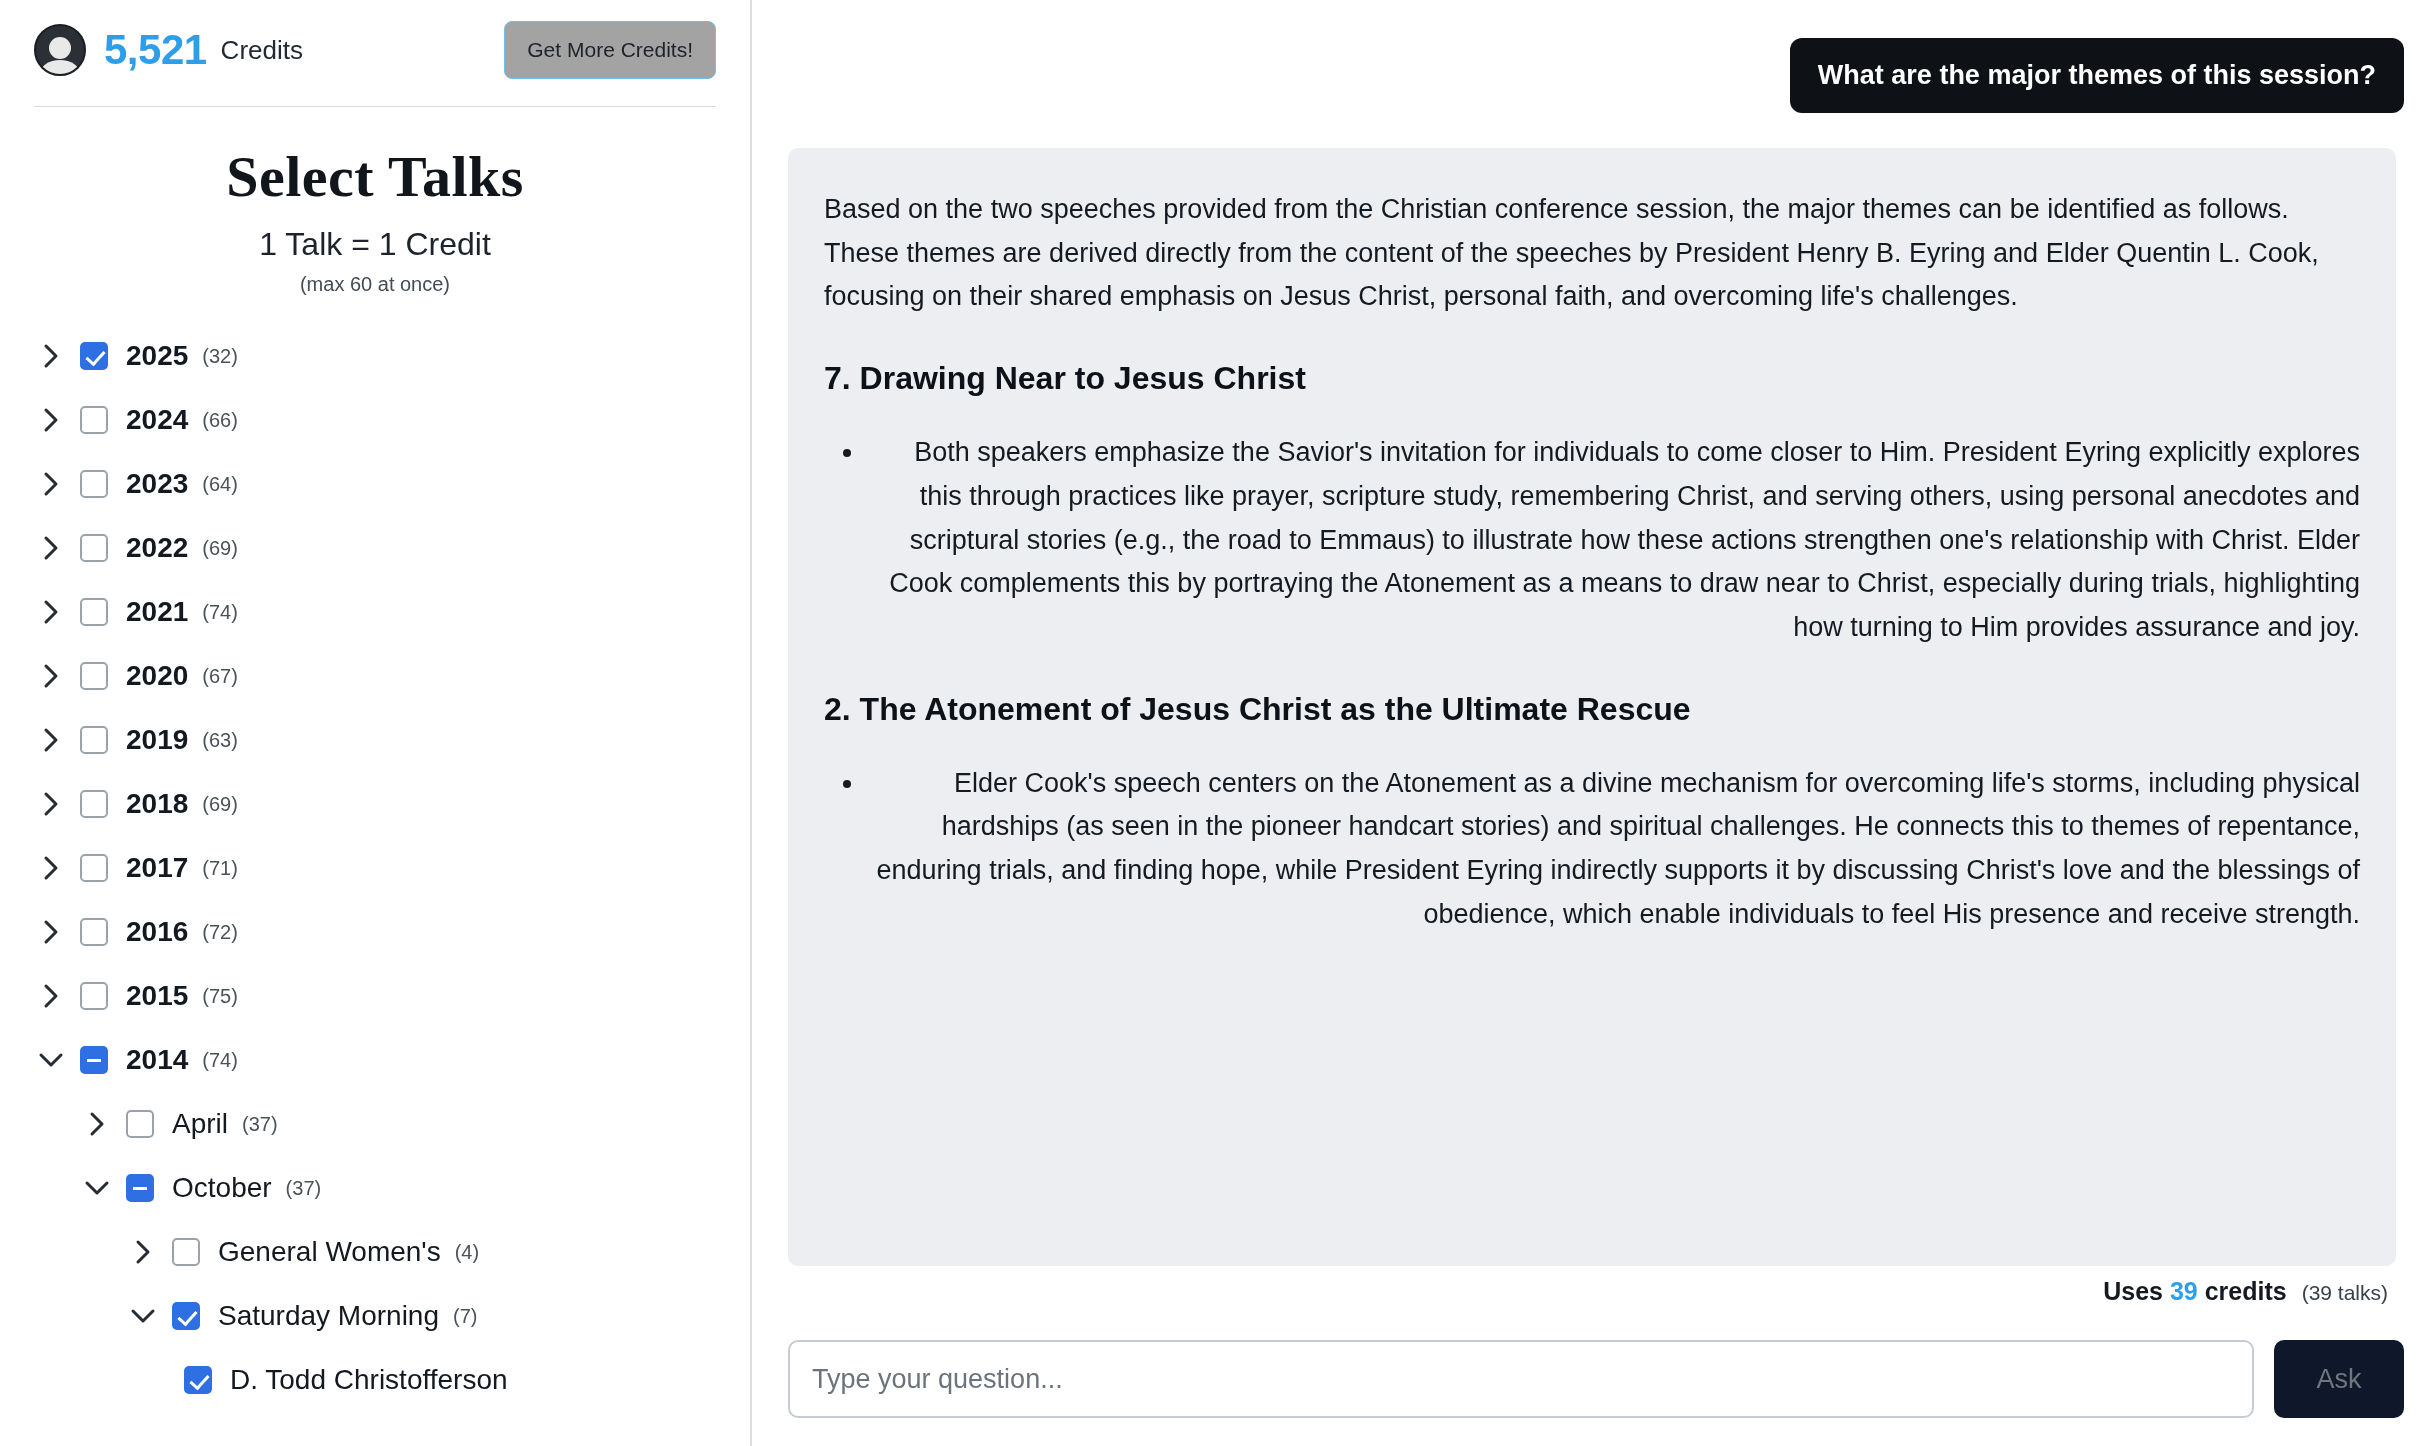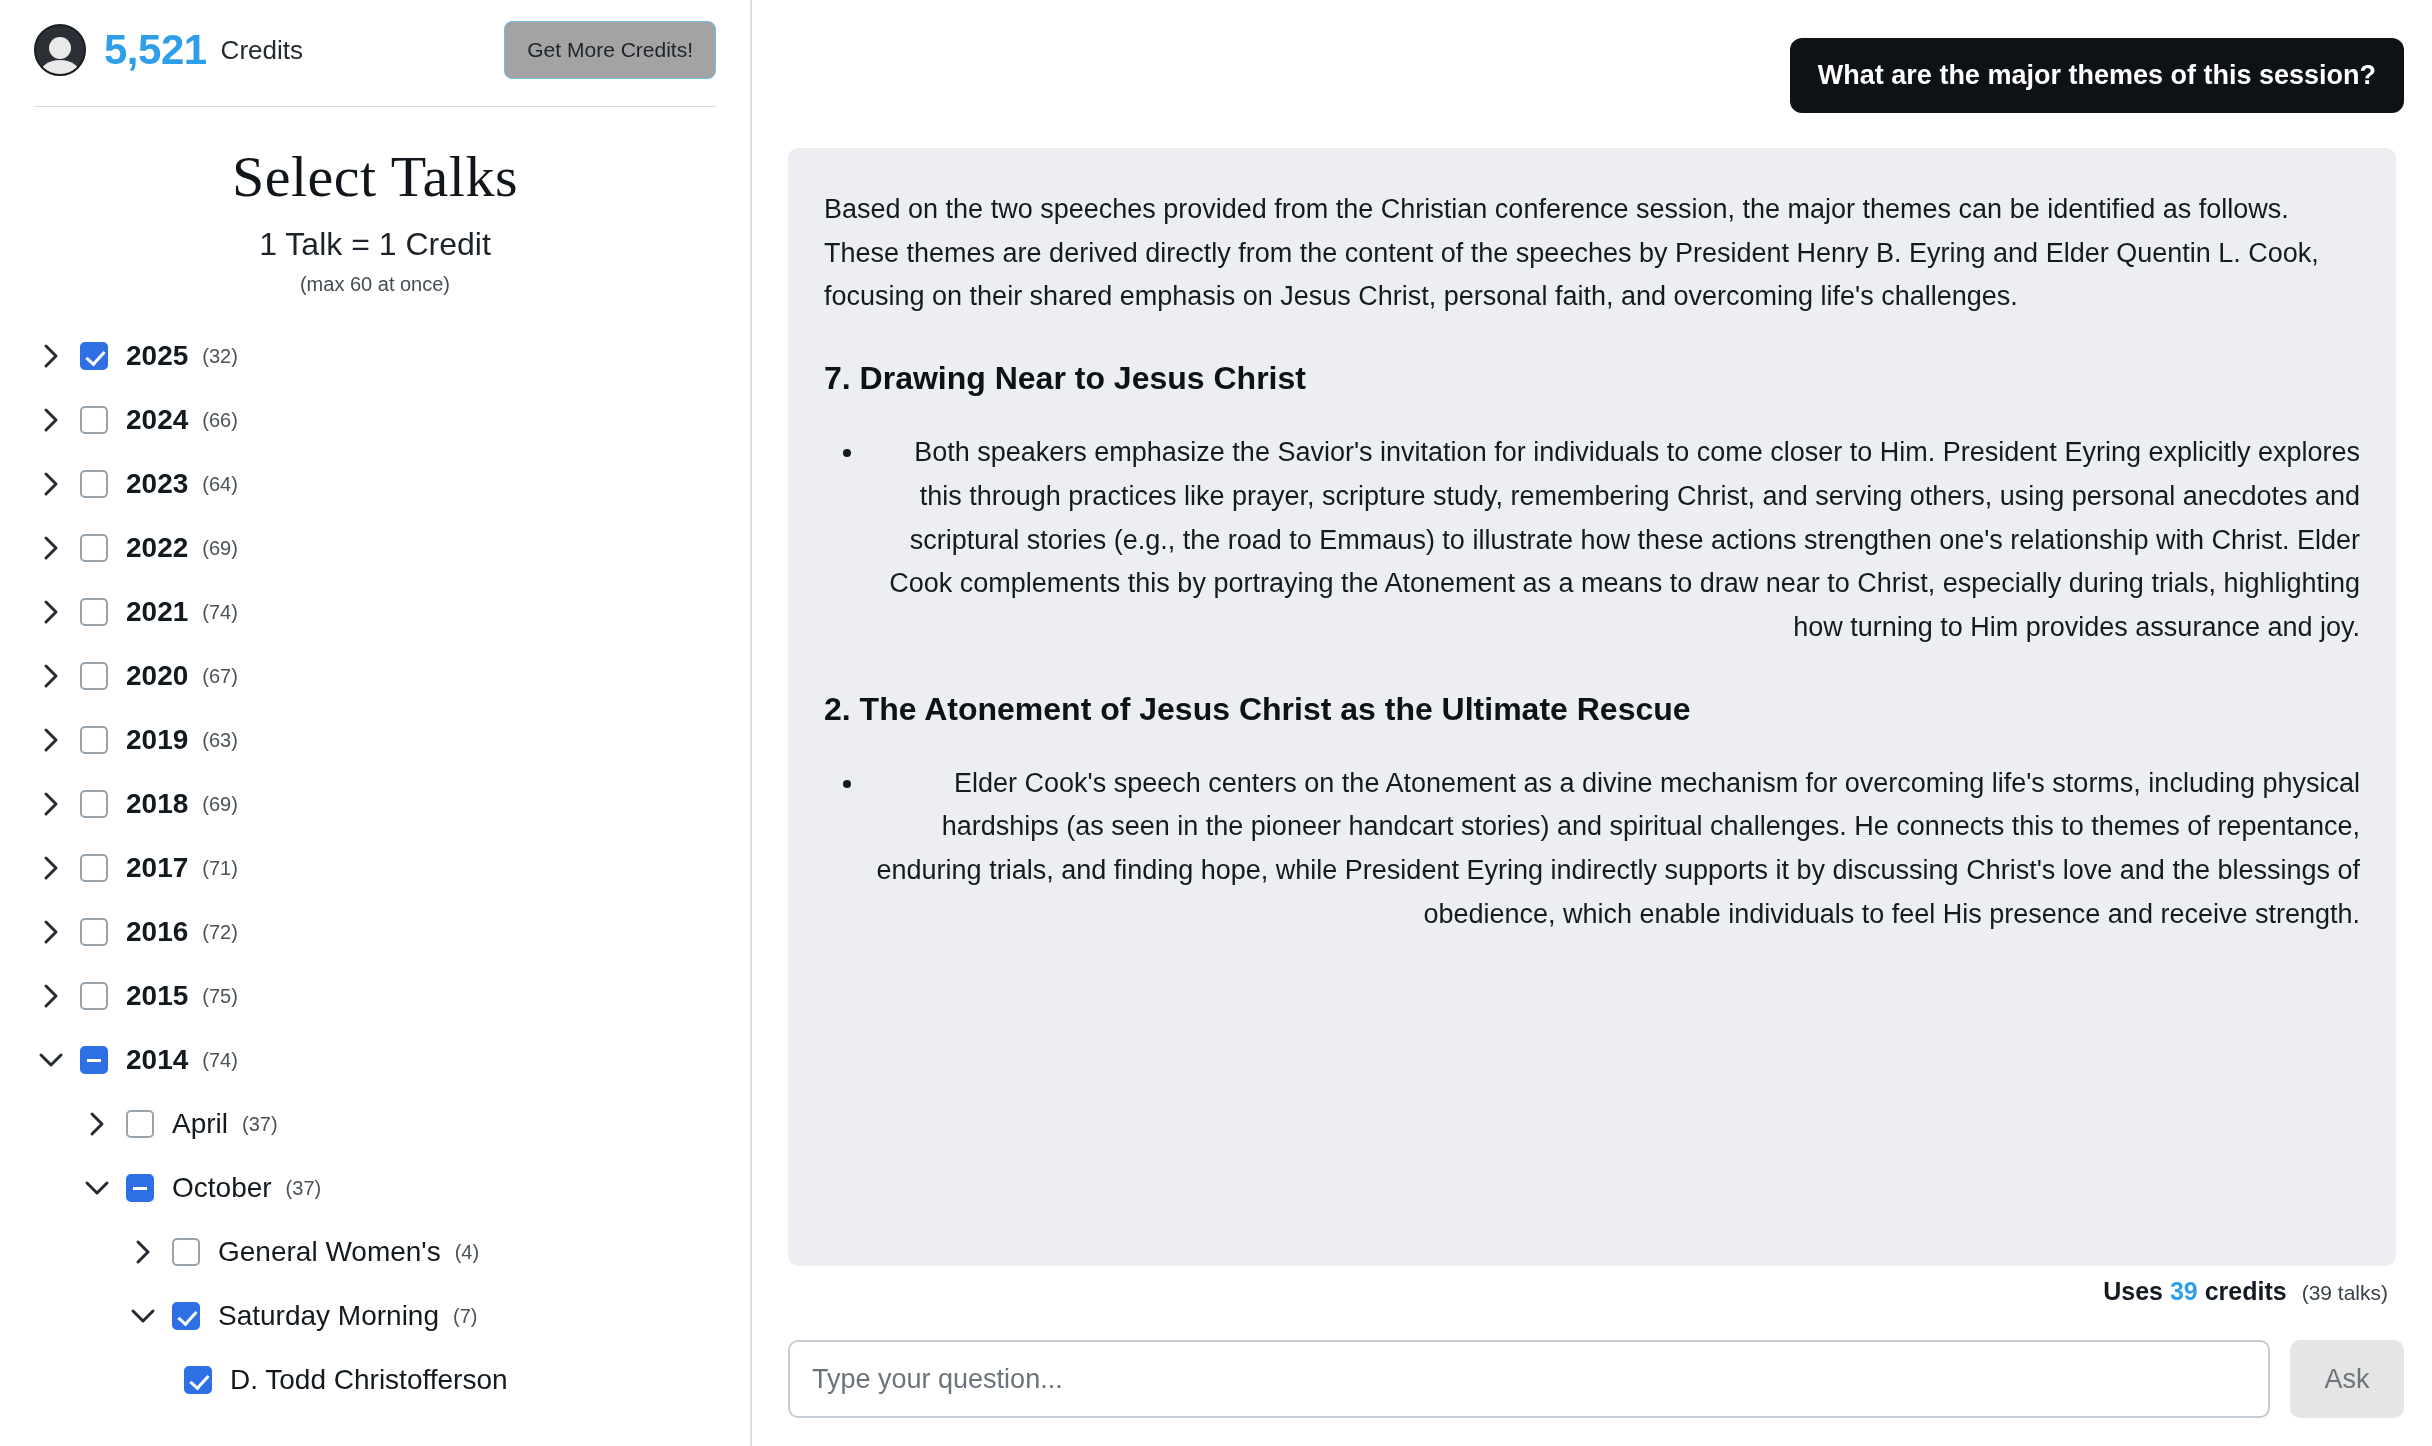--- a/index.html
+++ b/index.html
@@ -83,21 +83,21 @@
     white-space: nowrap;
   }
   .divider {
     height: 1px;
     background: #d9dde2;
     margin: 6px 0 0 0;
   }
   .panel-title {
     font-family: "Liberation Serif", serif;
     font-size: 58px;
-    font-weight: normal;
+    font-weight: bold;
     text-align: center;
     color: #11161c;
     margin: 36px 0 0 0;
     letter-spacing: 0.5px;
   }
   .panel-sub {
     text-align: center;
     font-size: 32px;
     color: #1c232b;
     margin-top: 16px;
@@ -261,23 +261,23 @@
     border-radius: 10px;
     font-size: 27px;
     padding: 0 22px;
     color: #0f1419;
     outline: none;
     background: #fff;
     font-family: "Liberation Sans", sans-serif;
   }
   .ask-input::placeholder { color: #6b737c; }
   .ask-btn {
-    width: 114px;
+    width: 130px;
     height: 78px;
-    background: #e5e5e5;
+    background: #0f172a;
     color: #6e757d;
     border: none;
     border-radius: 10px;
     font-size: 27px;
     cursor: pointer;
     font-family: "Liberation Sans", sans-serif;
   }
 </style>
 </head>
 <body>

